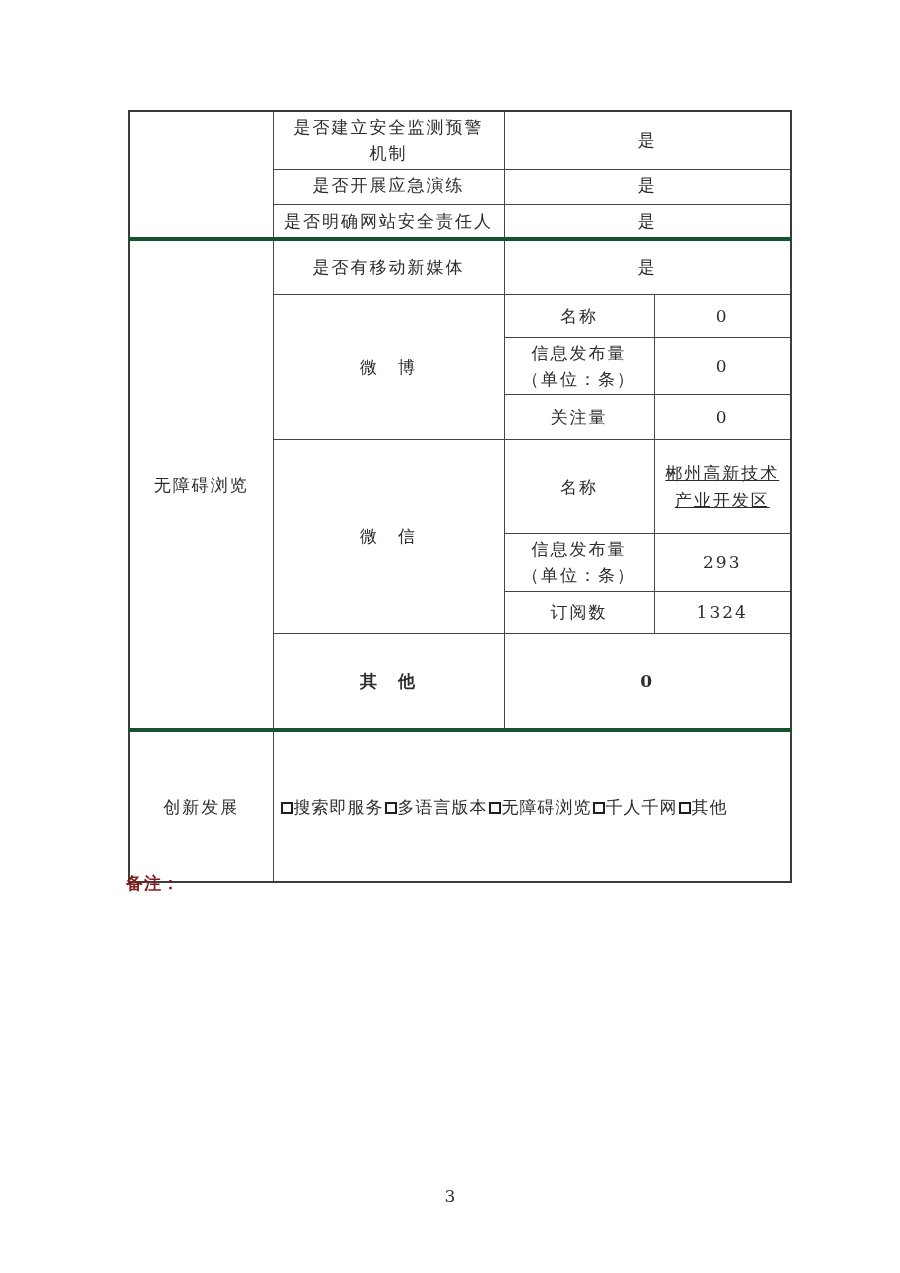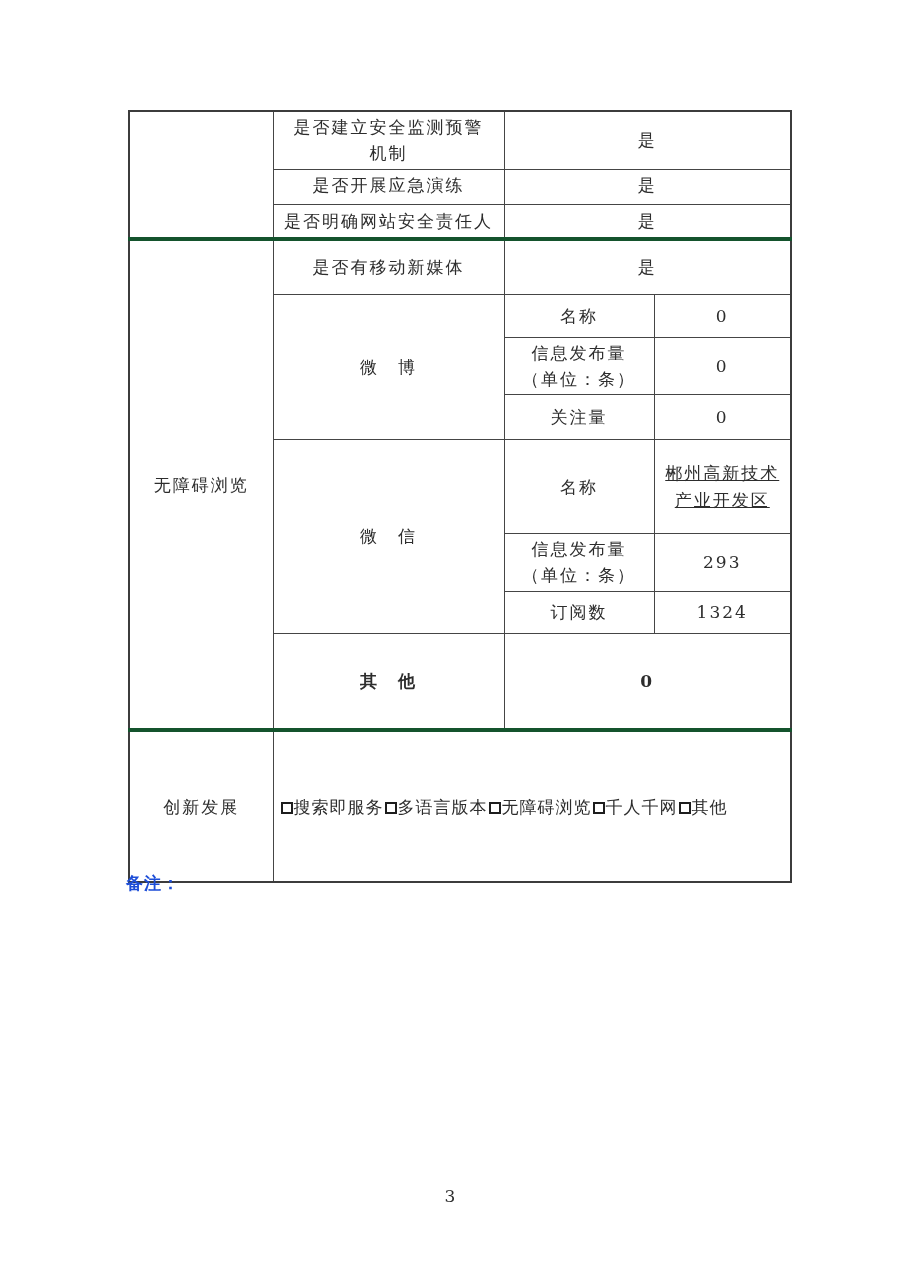--- a/index.html
+++ b/index.html
@@ -66,21 +66,21 @@
     margin: 0 1px;
   }
 
   
   .notes {
     position: absolute;
     left: 126px; top: 872px;
     font-size: 17px;
     font-weight: bold;
     letter-spacing: 1px;
-    color: #1d4ed8;
+    color: #7f1d1d;
   }
   .page-number {
     position: absolute;
     left: 0; top: 1186px;
     width: 100%;
     text-align: center;
     font-size: 17px;
     color: #2d2d2d;
   }
 </style>

